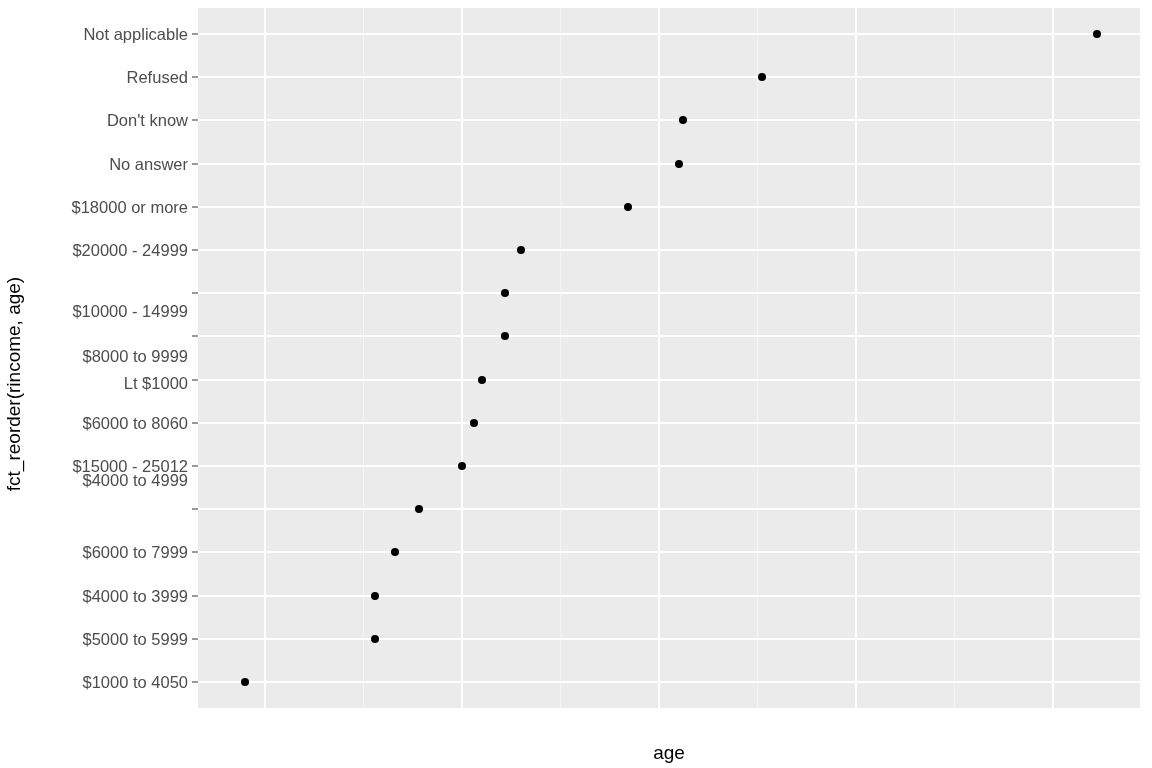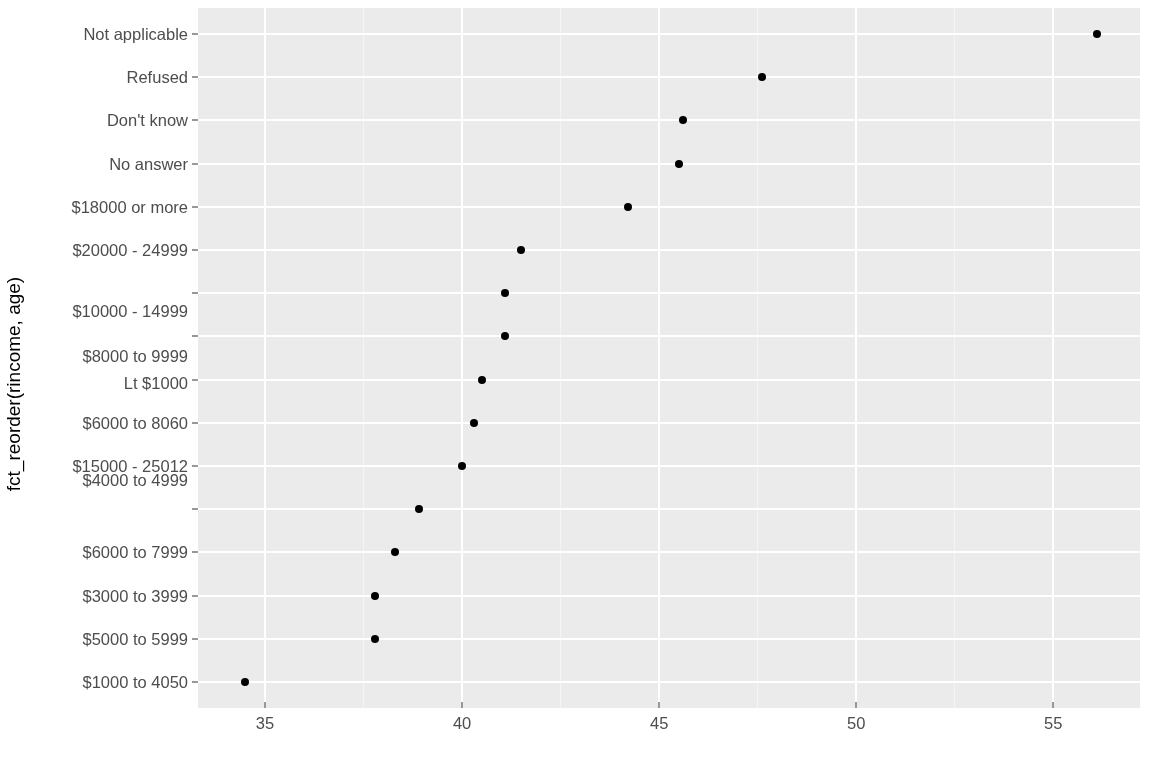--- a/index.html
+++ b/index.html
@@ -156,21 +156,21 @@
       <div class="ytick" style="top: 375px; margin-left: 46px;">Lt $1000</div>
       <div class="ytick-mark" style="top: 371.605px;"></div>
       <div class="ytick" style="top: 414.815px;">$6000 to 8060</div>
       <div class="ytick-mark" style="top: 414.815px;"></div>
       <div class="ytick" style="top: 458.025px;">$15000 - 25012</div>
       <div class="ytick-mark" style="top: 458.025px;"></div>
       <div class="ytick" style="top: 472px;">$4000 to 4999</div>
       <div class="ytick-mark" style="top: 501.235px;"></div>
       <div class="ytick" style="top: 544.444px;">$6000 to 7999</div>
       <div class="ytick-mark" style="top: 544.444px;"></div>
-      <div class="ytick" style="top: 587.654px;">$3000 to 3999</div>
+      <div class="ytick" style="top: 587.654px;">$4000 to 3999</div>
       <div class="ytick-mark" style="top: 587.654px;"></div>
       <div class="ytick" style="top: 630.864px;">$5000 to 5999</div>
       <div class="ytick-mark" style="top: 630.864px;"></div>
       <div class="ytick" style="top: 674.074px;">$1000 to 4050</div>
       <div class="ytick-mark" style="top: 674.074px;"></div>
     </div>
 
   <div class="panel" id="panel">
       <div class="major-v" style="left: 67.0042px;"></div>
       <div class="major-v" style="left: 264.075px;"></div>
@@ -208,27 +208,16 @@
       <div class="point" style="left: 283.782px; top: 371.605px;"></div>
       <div class="point" style="left: 275.9px; top: 414.815px;"></div>
       <div class="point" style="left: 264.075px; top: 458.025px;"></div>
       <div class="point" style="left: 220.72px; top: 501.235px;"></div>
       <div class="point" style="left: 197.071px; top: 544.444px;"></div>
       <div class="point" style="left: 177.364px; top: 587.654px;"></div>
       <div class="point" style="left: 177.364px; top: 630.864px;"></div>
       <div class="point" style="left: 47.2971px; top: 674.074px;"></div>
     </div>
 
-  <div class="xtick-row" id="xtick-row">
-      <div class="xtick-mark" style="left: 67.0042px;"></div>
-      <div class="xtick" style="left: 67.0042px;">35</div>
-      <div class="xtick-mark" style="left: 264.075px;"></div>
-      <div class="xtick" style="left: 264.075px;">40</div>
-      <div class="xtick-mark" style="left: 461.146px;"></div>
-      <div class="xtick" style="left: 461.146px;">45</div>
-      <div class="xtick-mark" style="left: 658.218px;"></div>
-      <div class="xtick" style="left: 658.218px;">50</div>
-      <div class="xtick-mark" style="left: 855.289px;"></div>
-      <div class="xtick" style="left: 855.289px;">55</div>
-    </div>
-
+
+  <div class="xlab">age</div>
 
 </div>
 
 </body></html>

